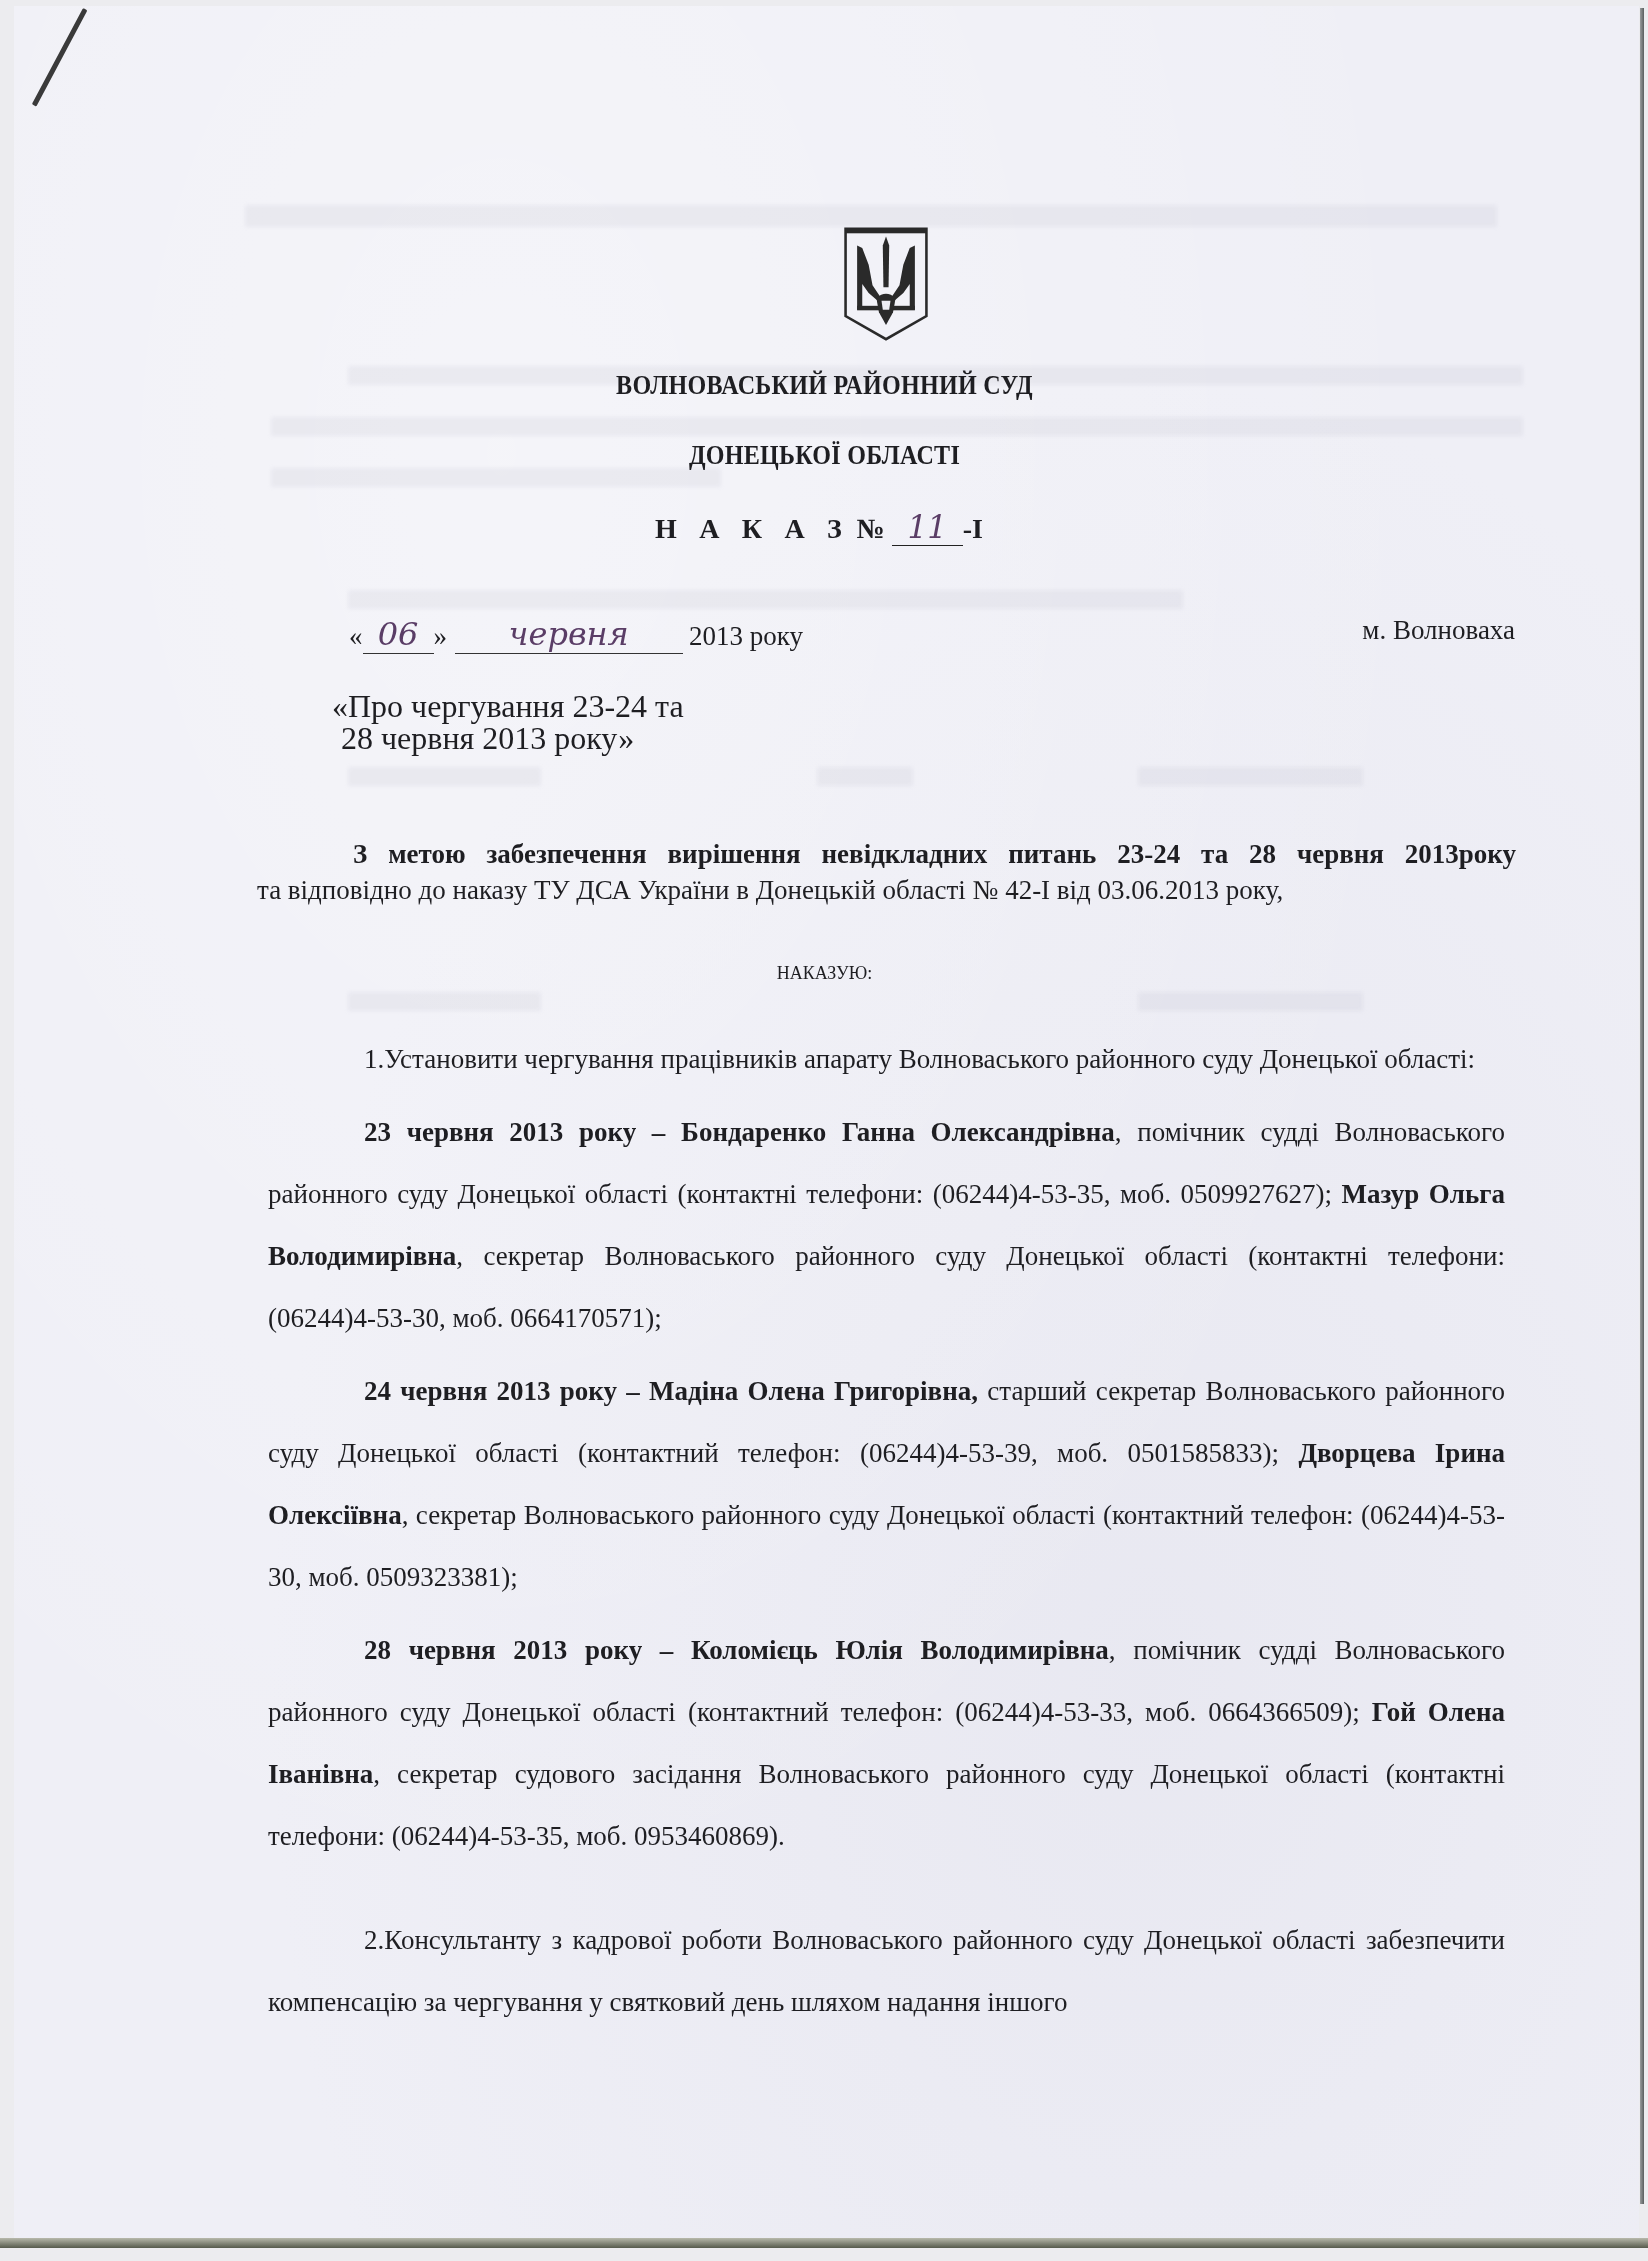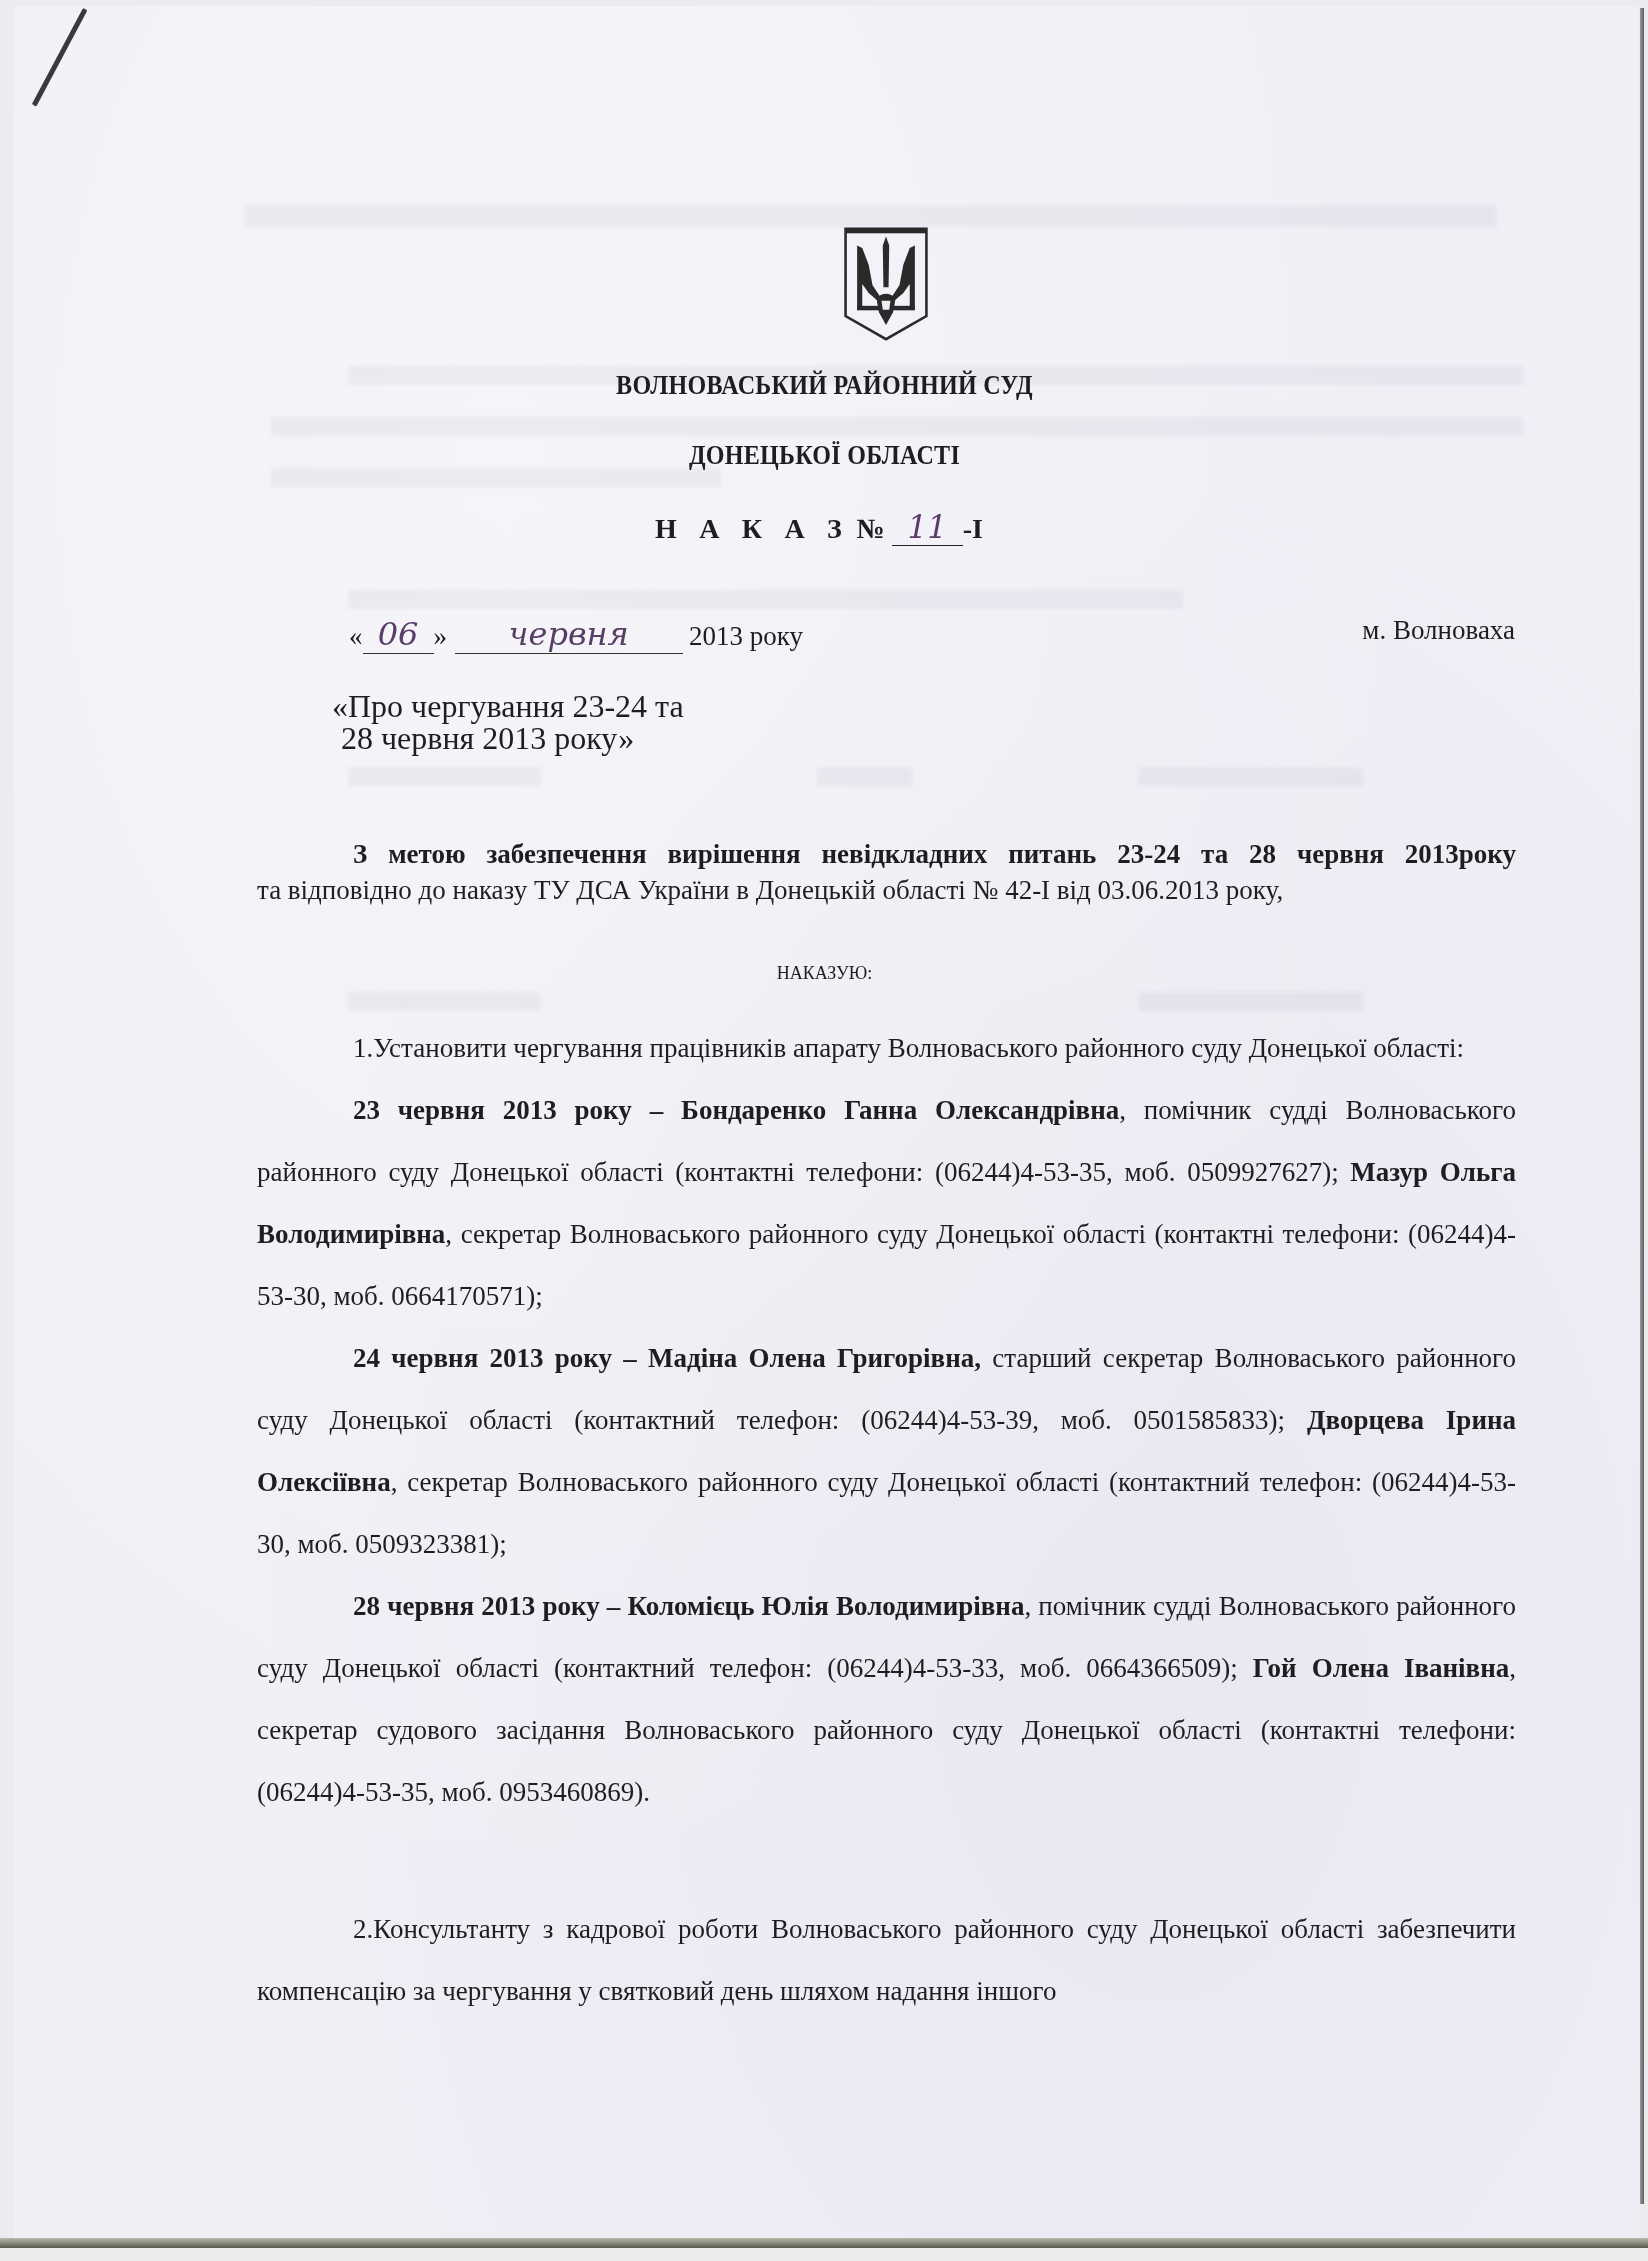--- a/index.html
+++ b/index.html
@@ -164,21 +164,21 @@
 
     .body-block {
       position: absolute;
       left: 257px;
       width: 1259px;
       font-size: 27px;
       line-height: 62px;
       text-align: justify;
     }
     .body-block p {
-      margin: 0;
+      margin: 11px;
       text-indent: 96px;
     }
     .item-1 { top: 1017px; }
     .item-2 { top: 1898px; }
     .b { font-weight: bold; }
   </style>
 </head>
 <body>
 
 <div class="paper">

